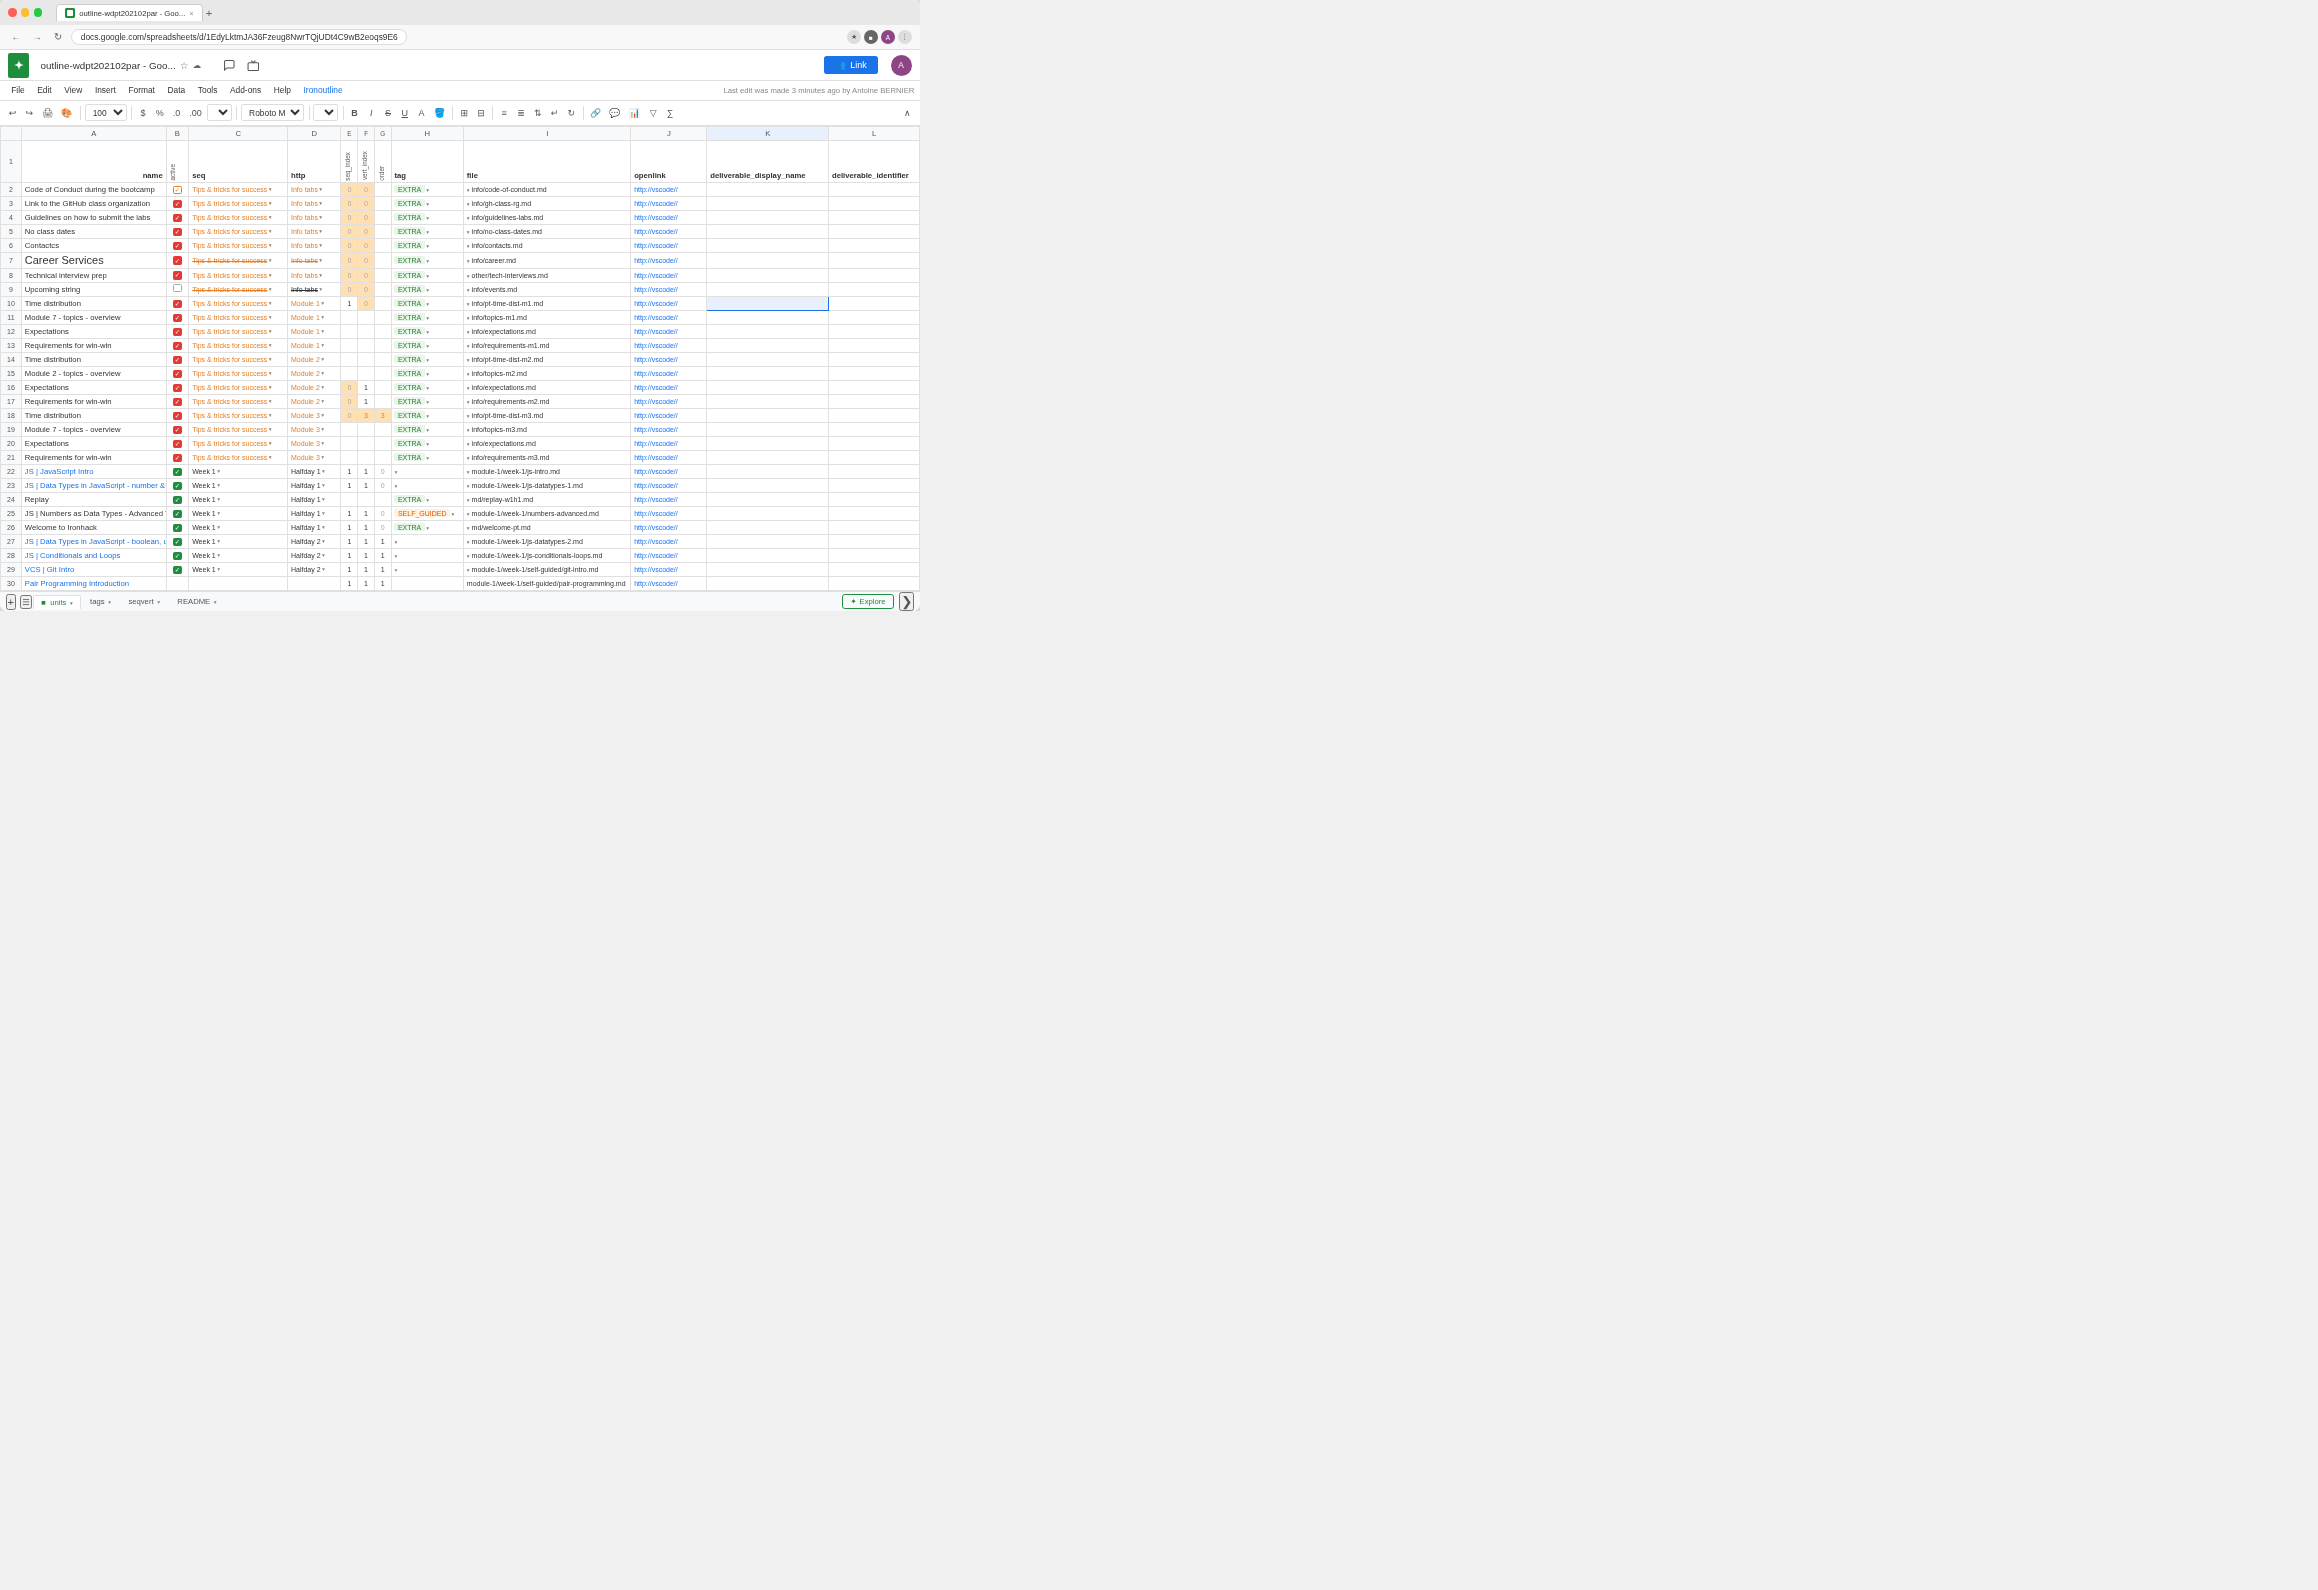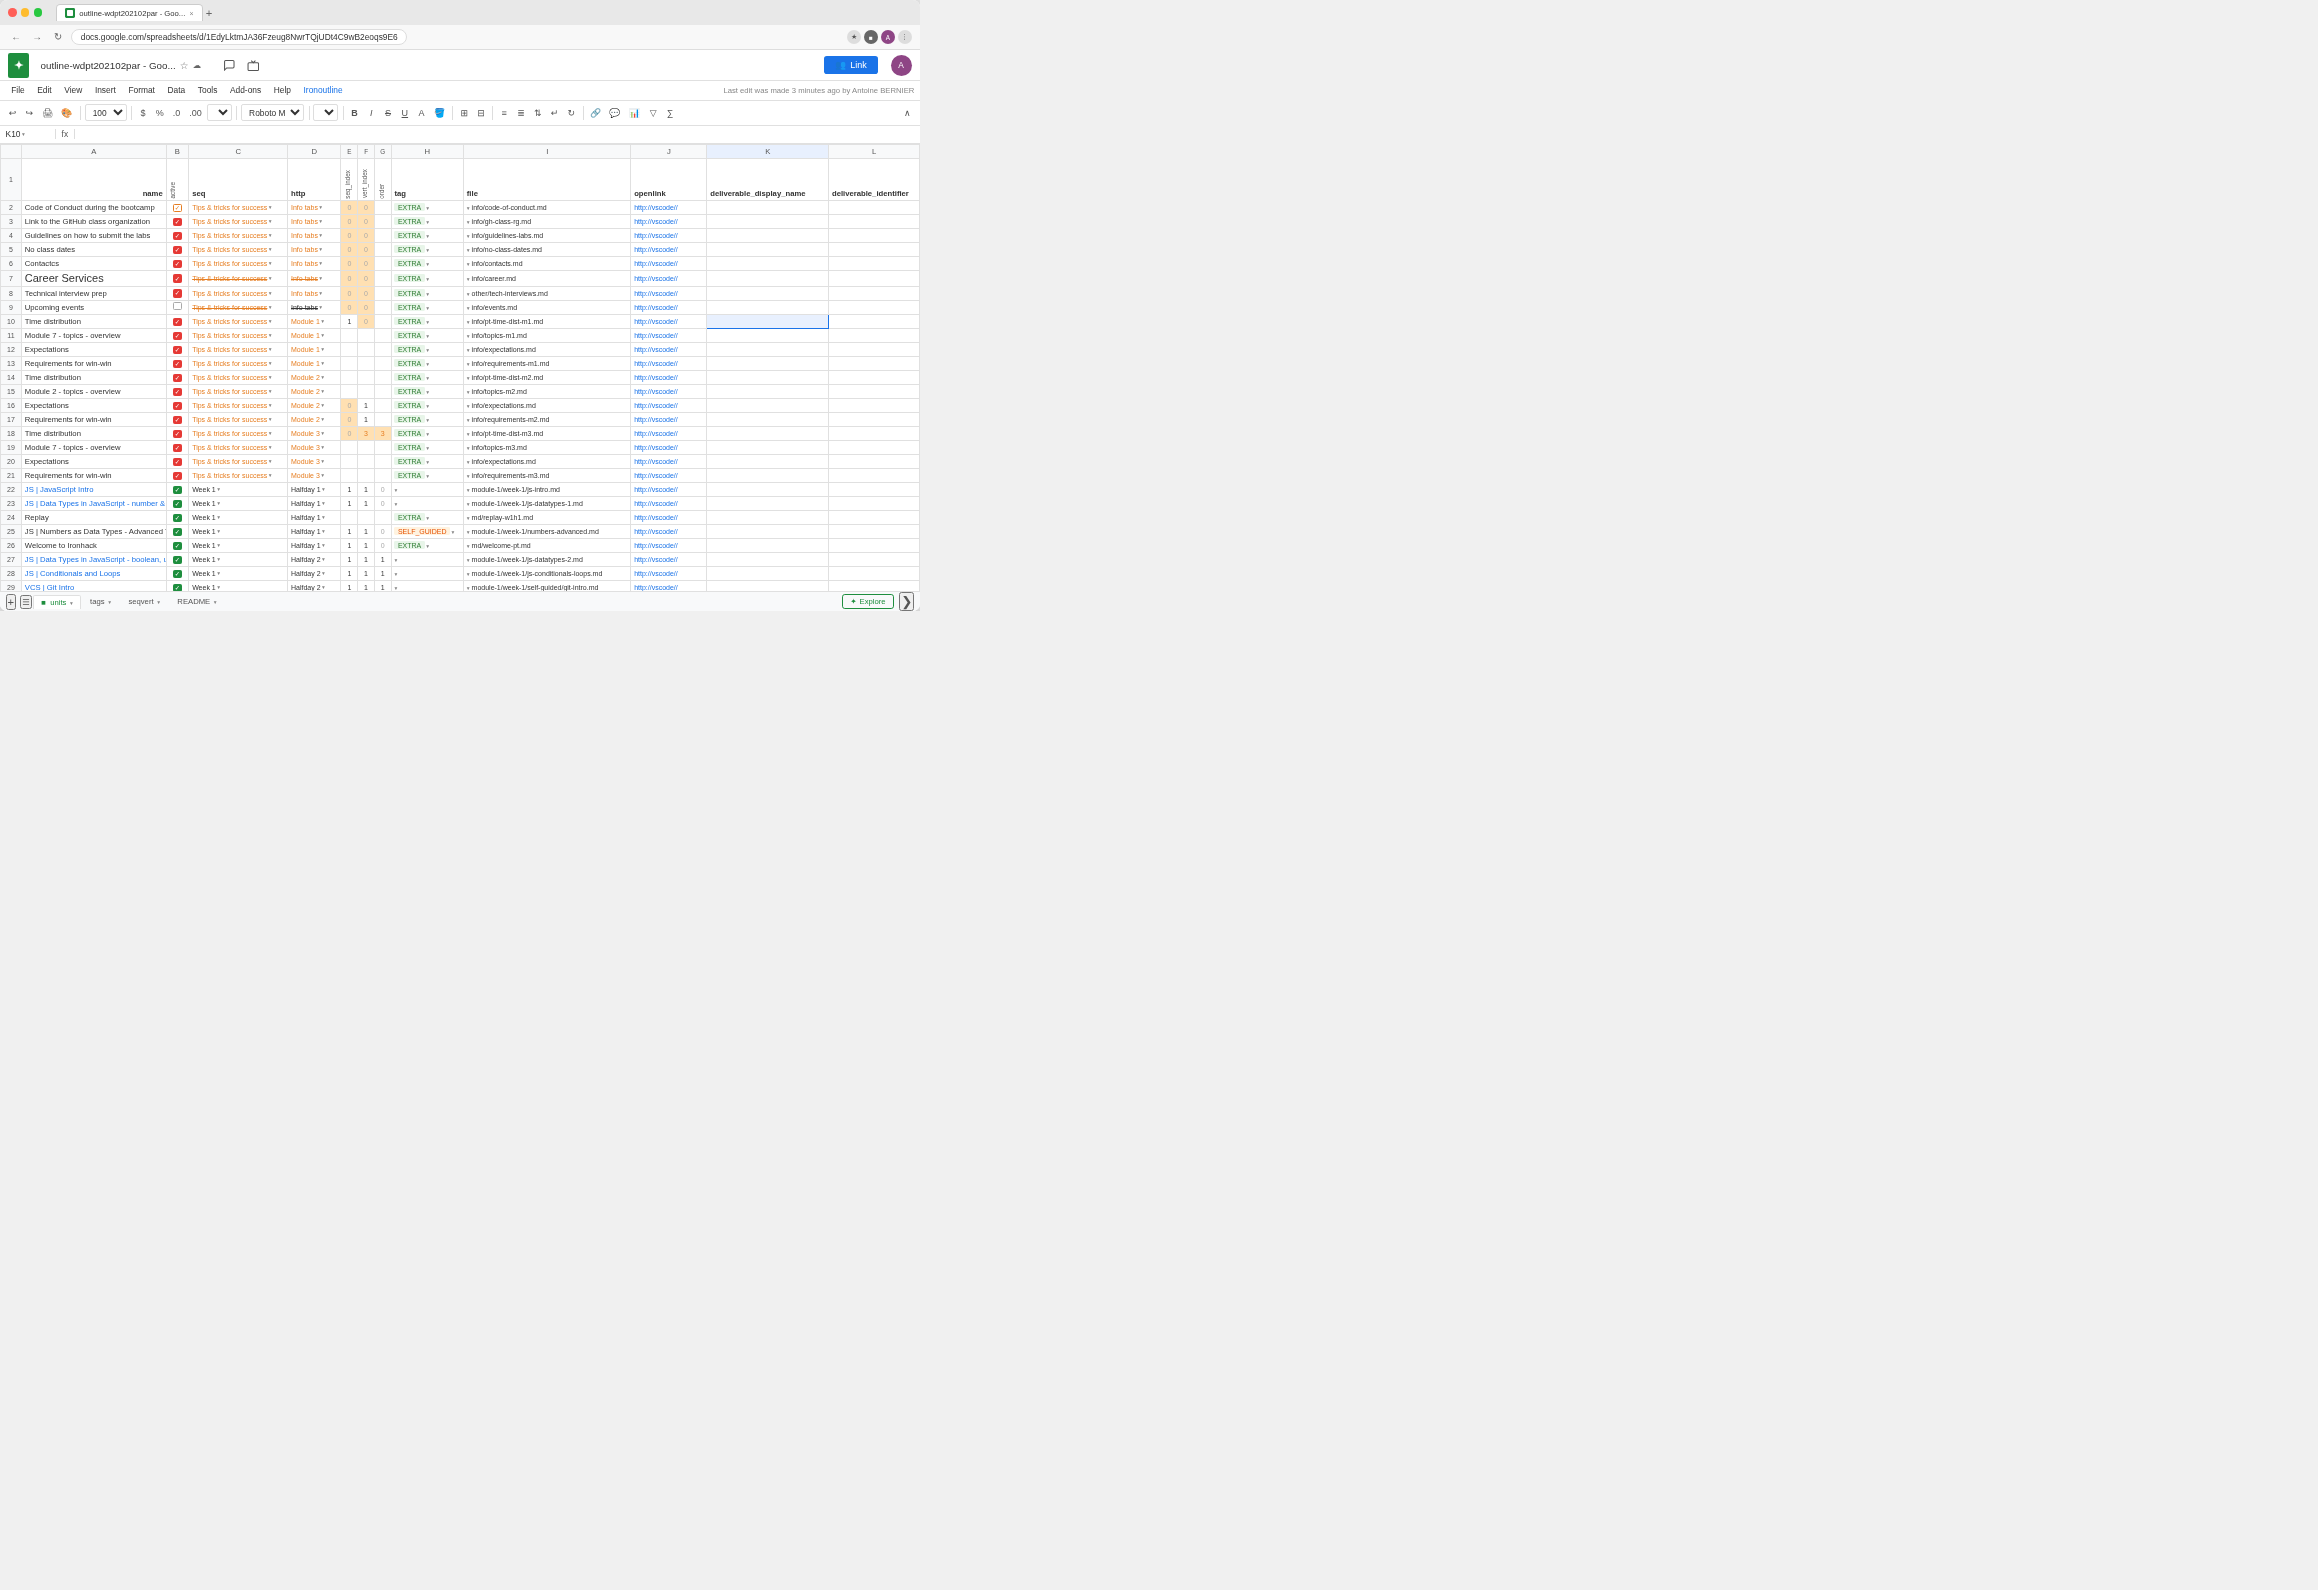--- a/index.html
+++ b/index.html
@@ -214,30 +214,20 @@
     <button class="fmt-btn">↻</button>
     <div class="fmt-separator"></div>
     <button class="fmt-btn">🔗</button>
     <button class="fmt-btn">💬</button>
     <button class="fmt-btn">📊</button>
     <button class="fmt-btn">▽</button>
     <button class="fmt-btn">∑</button>
     <button class="fmt-btn" style="margin-left:auto;">∧</button>
   </div>
 
-  <div class="cell-ref-bar">
-    <div class="cell-ref">
-      <span>K10</span>
-      <span style="margin-left:1.4px; font-size:5.6px; color:#888;">▾</span>
-    </div>
-    <div class="fx-label">fx</div>
-    <div class="formula-bar">
-      <span></span>
-    </div>
-  </div>
 
   <div class="spreadsheet">
     <div class="sheet-container">
       <table>
         <thead>
           <tr class="col-header-row">
             <th class="row-num-header"></th>
             <th style="min-width:133px;">A</th>
             <th style="min-width:21px;">B</th>
             <th style="min-width:91px;">C</th>
@@ -461,21 +451,21 @@
               <td style="text-align: center; min-width: 15.4px; font-size: 7px; color: rgb(170, 170, 170); background: rgb(255, 224, 178);">0</td>
               <td style="text-align: center; min-width: 15.4px; font-size: 7px;"></td>
               <td style="min-width: 63px; font-size: 7px;"><span style="display: inline-block; padding: 0.7px 3.5px; border-radius: 1.4px; font-size: 7px; background: rgb(232, 245, 233); color: rgb(46, 125, 50);">EXTRA</span><span style="font-size: 5.6px; color: rgb(136, 136, 136);"> ▾</span></td>
               <td style="min-width: 140px; max-width: 154px; overflow: hidden; font-size: 7px; color: rgb(51, 51, 51);"><span style="font-size:5.6px;color:#888;">▾</span> other/tech-interviews.md</td>
               <td style="min-width: 70px; font-size: 7px; color: rgb(26, 115, 232); overflow: hidden;">http://vscode//</td>
               <td style="min-width: 112px; font-size: 7px;"></td>
               <td style="min-width: 77px; font-size: 7px; overflow: hidden;"></td>
             </tr>
             <tr>
               <td class="row-num">9</td>
-              <td style="min-width: 133px; max-width: 133px; overflow: hidden; white-space: nowrap; font-size: 7.7px;">Upcoming events</td>
+              <td style="min-width: 133px; max-width: 133px; overflow: hidden; white-space: nowrap; font-size: 7.7px;">Upcoming string</td>
               <td style="text-align: center; min-width: 21px;"><div style="display: inline-flex; align-items: center; justify-content: center; width: 8.4px; height: 8.4px; border-radius: 1.4px; border: 1px solid rgb(170, 170, 170); background: rgb(255, 255, 255);"></div></td>
               <td style="min-width: 91px;">
                 <div style="display: flex; align-items: center; gap: 1.4px; font-size: 7px;">
                   <span style="color: rgb(230, 126, 34); text-decoration: line-through;">Tips &amp; tricks for success</span>
                   <span style="font-size: 5.6px; color: rgb(136, 136, 136);">▾</span>
                 </div>
               </td>
               <td style="min-width: 49px;">
                 <div style="display: flex; align-items: center; gap: 1.4px; font-size: 7px;">
                   <span style="text-decoration: line-through;">Info tabs</span>

